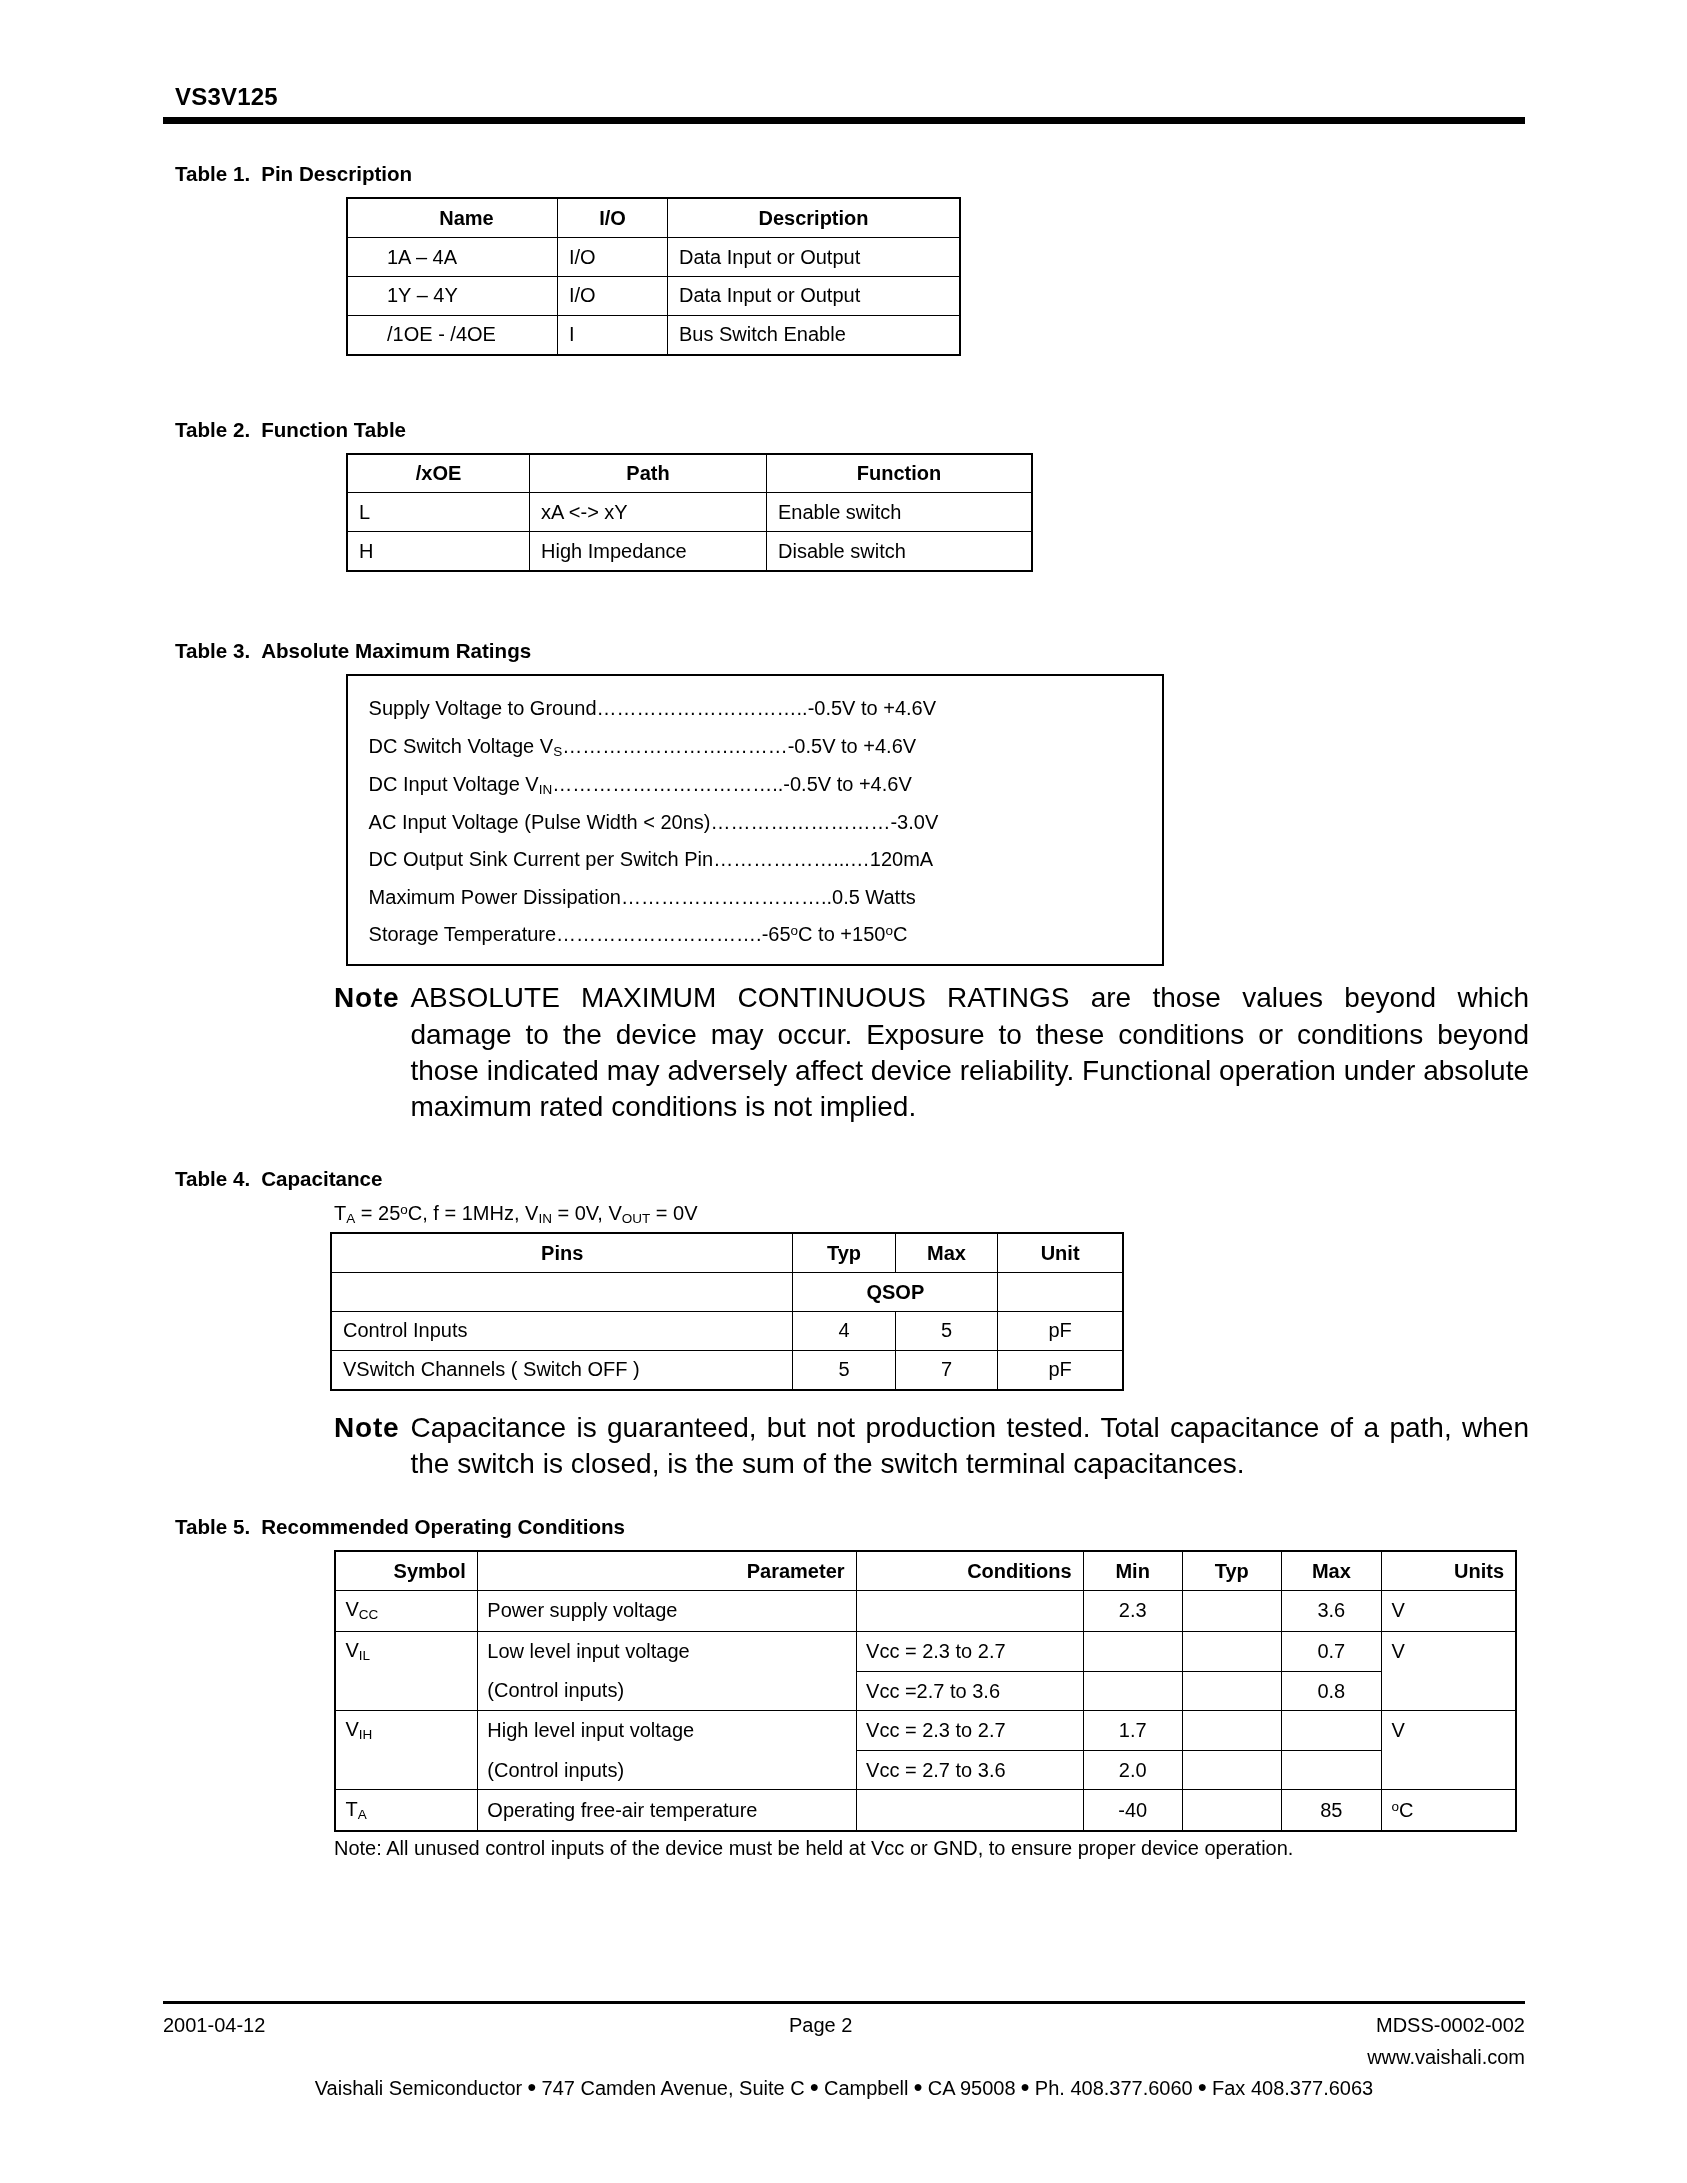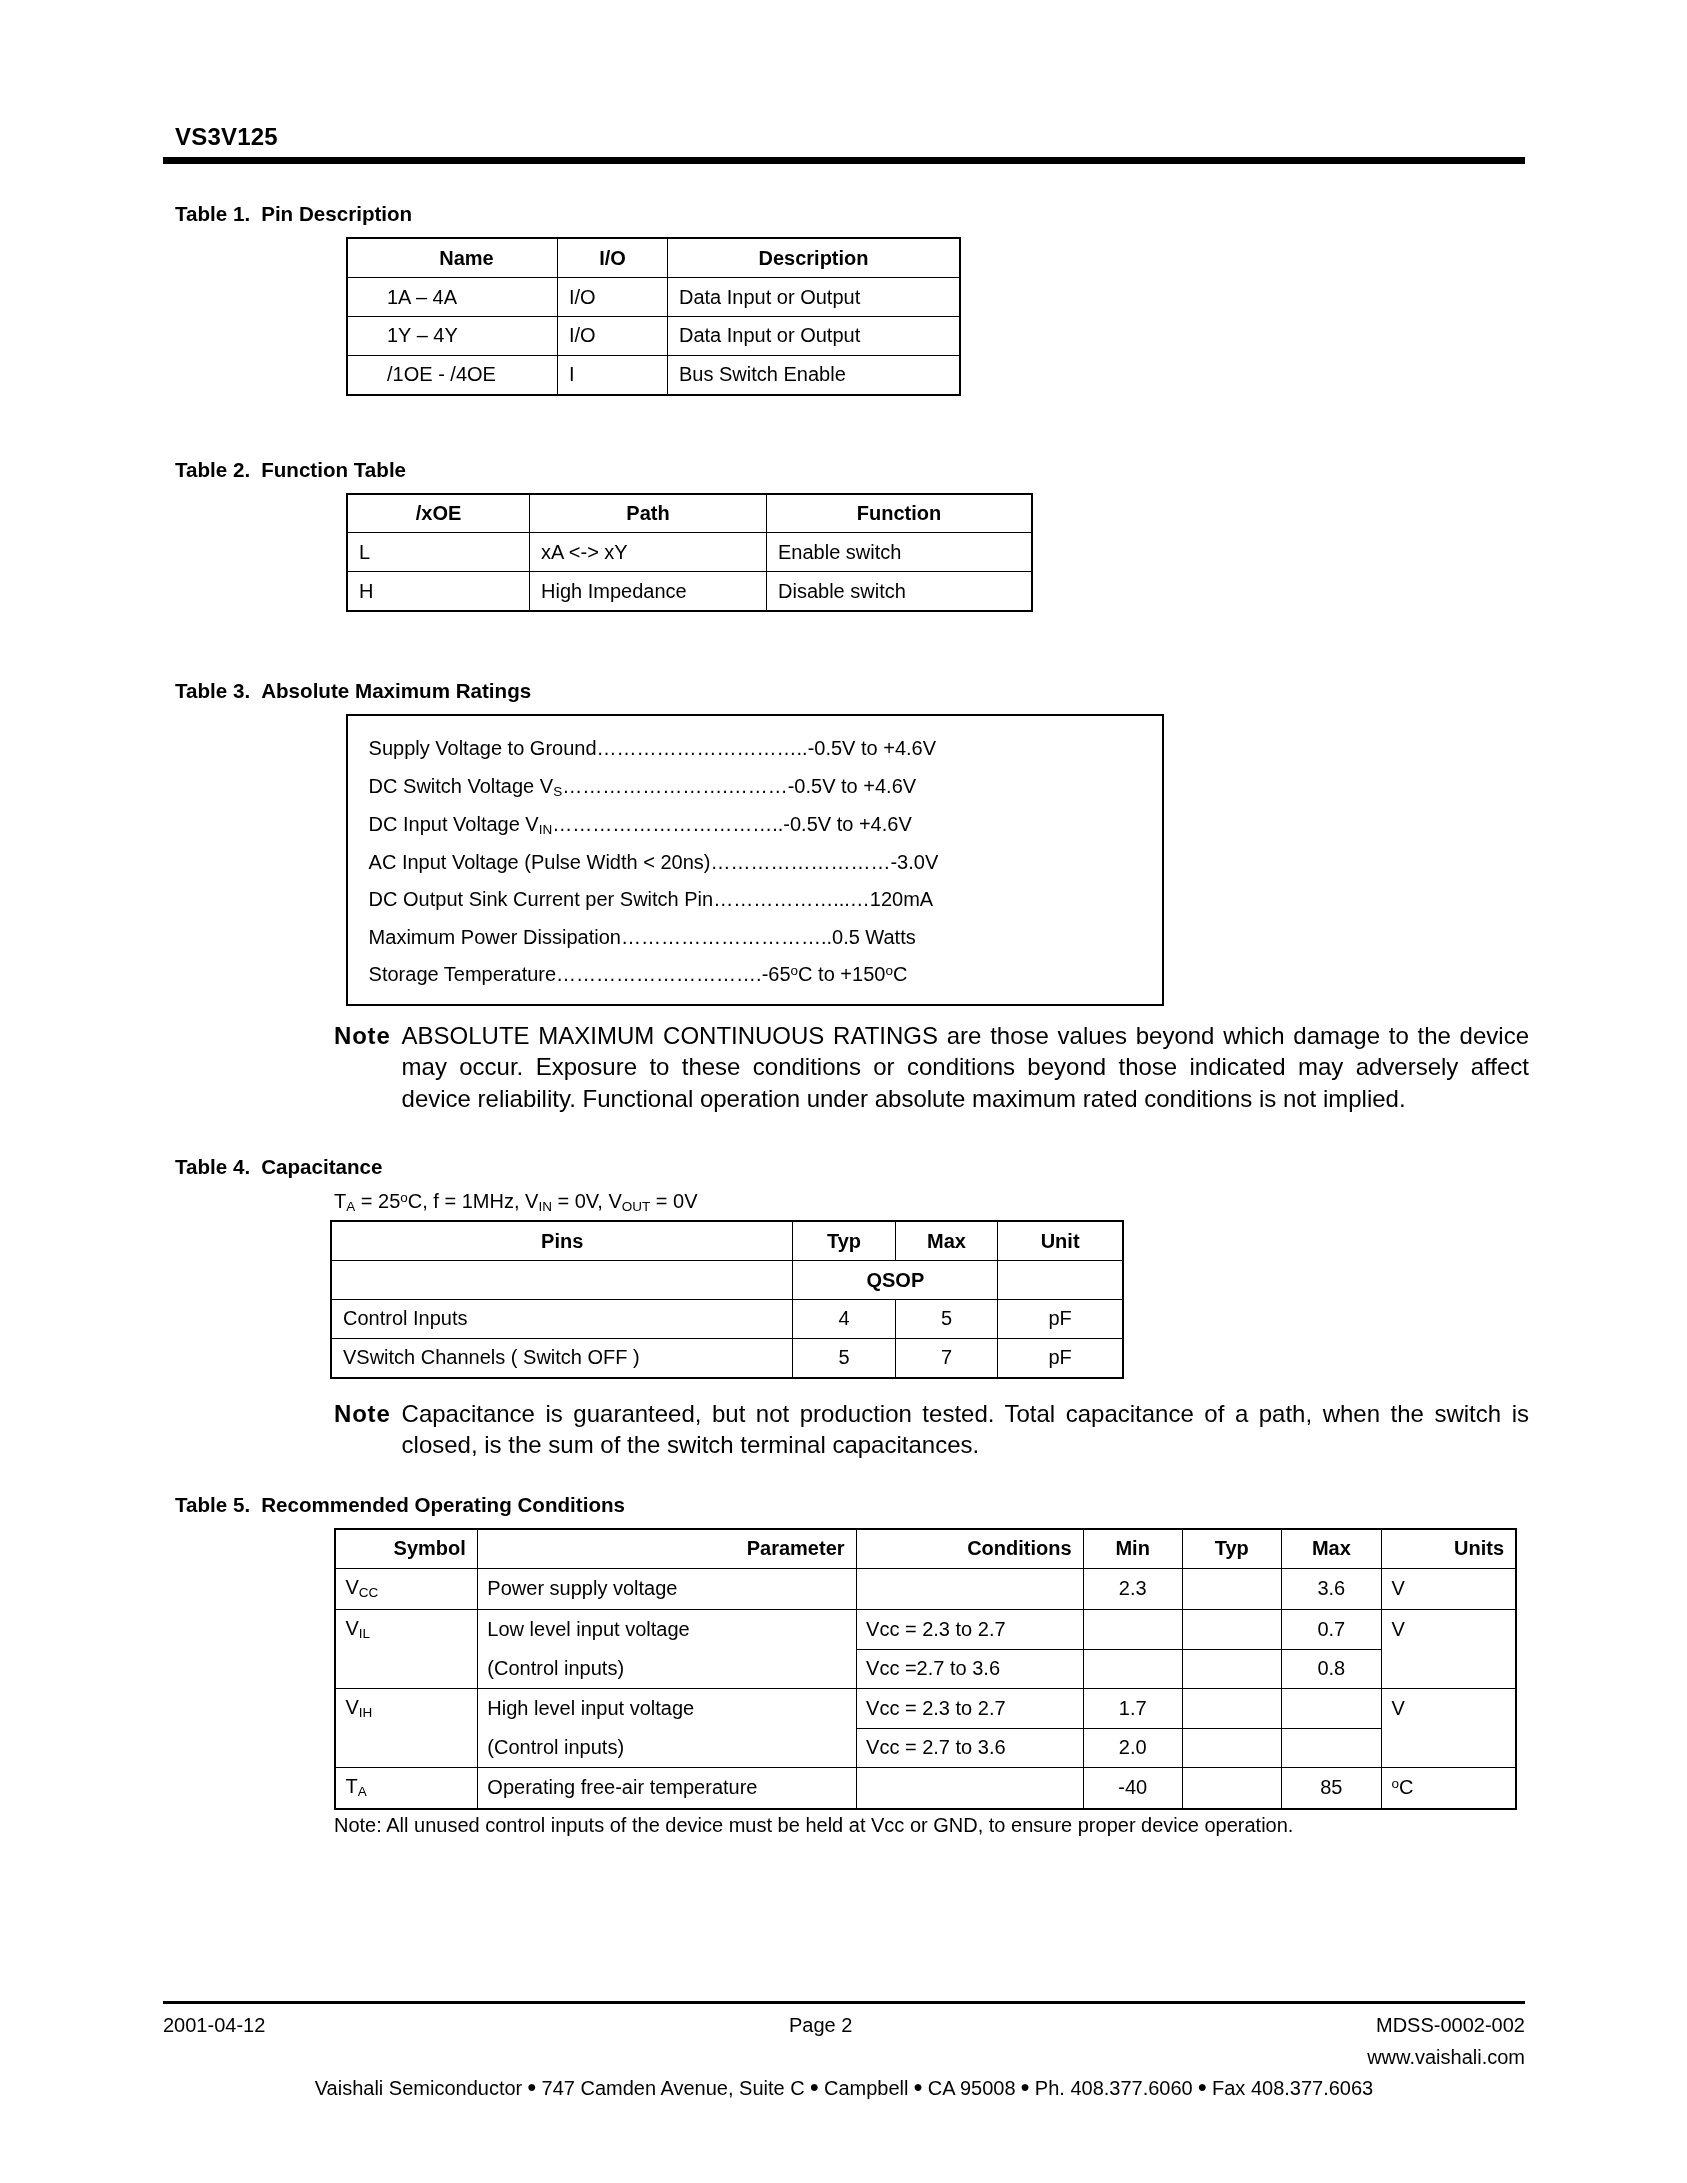--- a/index.html
+++ b/index.html
@@ -19,21 +19,20 @@
     left: 0; top: 0;
     width: 1687px;
     height: 2183px;
     padding: 0;
   }
   .content {
     position: absolute;
     left: 163px;
     top: 83px;
     width: 1362px;
-    margin-top: 40px;
   }
   
   .doc-title {
     font-size: 24px;
     font-weight: bold;
     letter-spacing: 0.2px;
     margin: 0 0 6.4px 12px;
   }
   .header-rule {
     height: 7.1px;
@@ -95,21 +94,21 @@
     white-space: nowrap;
   }
   sub { font-size: 13.5px; vertical-align: -3.2px; }
   sup { font-size: 13.5px; vertical-align: 5.6px; }
 
   
   .note {
     display: flex;
     margin: 14.3px 0 0 171px;
     width: 1195px;
-    font-size: 24px;
+    font-size: 28px;
     line-height: 1.3;
   }
   .note .lbl {
     font-weight: bold;
     letter-spacing: 0.8px;
     margin-right: 11px;
     white-space: nowrap;
   }
   .note .body { text-align: justify; }
 

